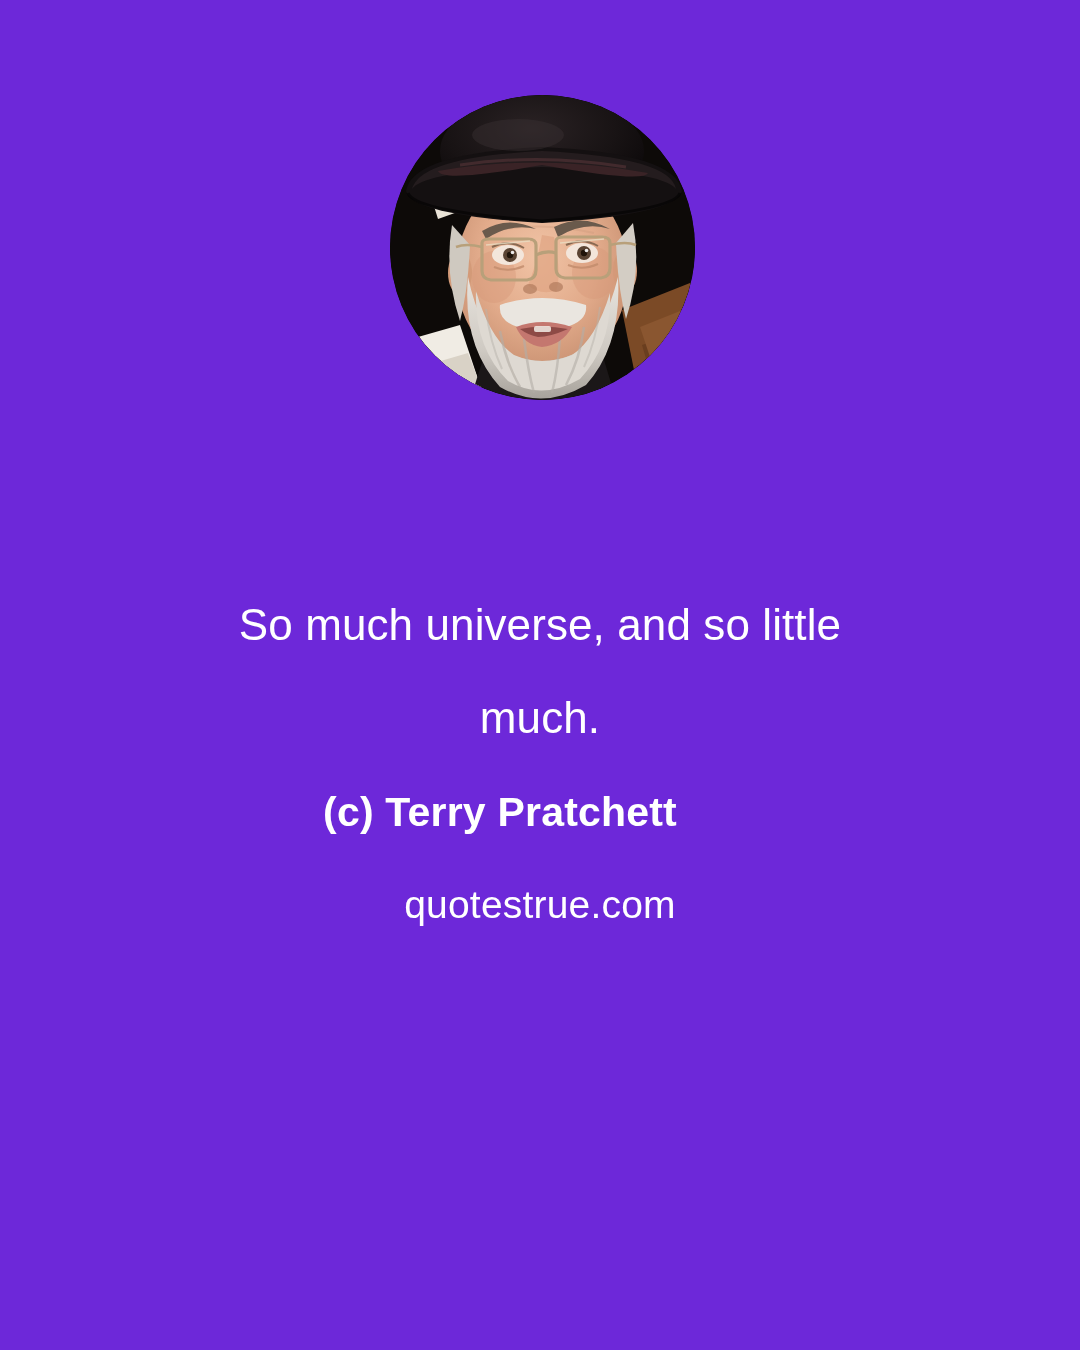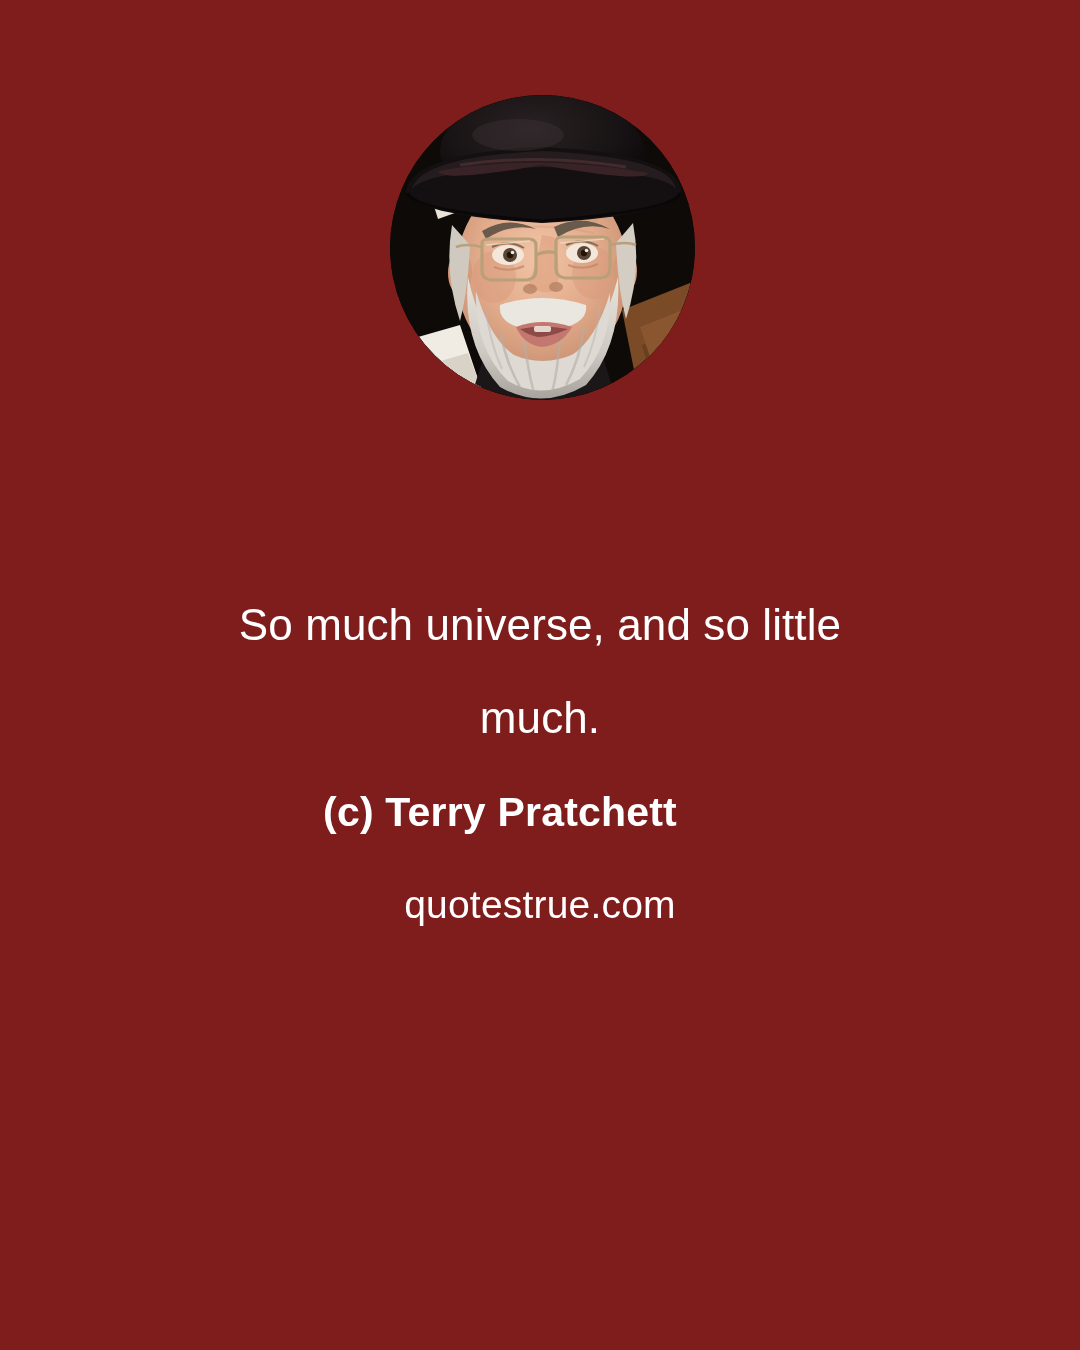--- a/index.html
+++ b/index.html
@@ -10,21 +10,21 @@
     width: 1080px;
     height: 1350px;
     overflow: hidden;
     font-family: "Liberation Sans", sans-serif;
   }
 
   #quote-card {
     position: relative;
     width: 1080px;
     height: 1350px;
-    background: #7f1d1d;
+    background: #6d28d9;
     box-sizing: border-box;
   }
 
   
   #author-portrait {
     position: absolute;
     left: 390px;
     top: 95px;
     width: 305px;
     height: 305px;

